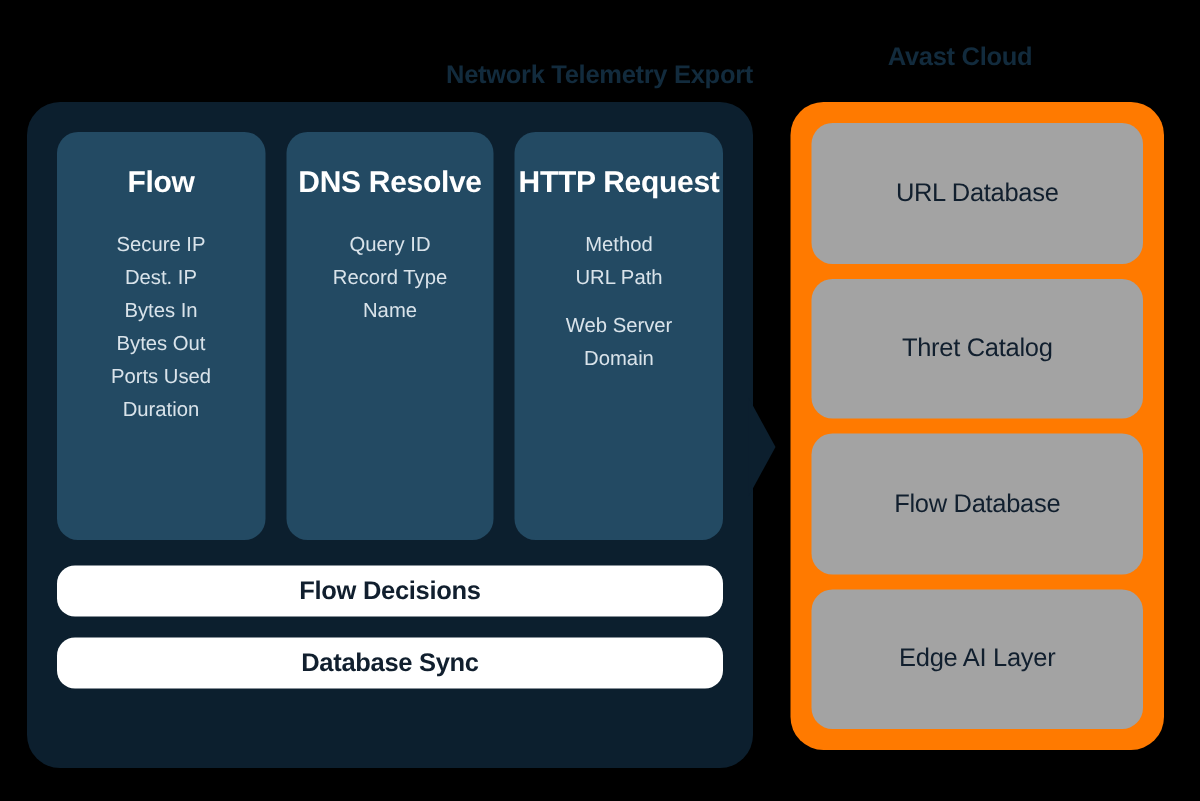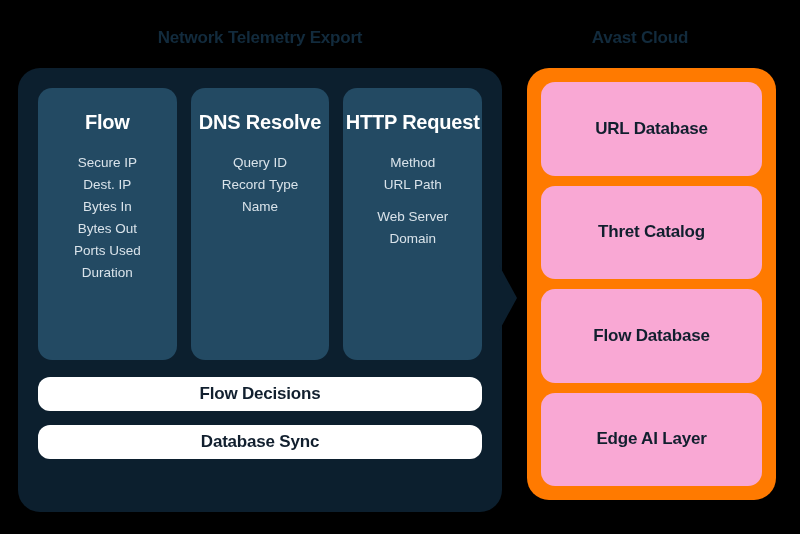--- a/index.html
+++ b/index.html
@@ -25,21 +25,21 @@
   
   .section-title {
     position: absolute;
     color: #122b3d;
     font-weight: bold;
     font-size: 17px;
     letter-spacing: -0.2px;
     text-align: center;
     white-space: nowrap;
   }
-  #title-left  { left: 18px;  top: 28px;  width: 484px; }
+  #title-left  { left: 18px;  top: 40px;  width: 484px; text-align: right; }
   #title-right { left: 512px; top: 28px;  width: 256px; }
 
   
   .panel-left {
     position: absolute;
     left: 18px;
     top: 68px;
     width: 484px;
     height: 444px;
     background: #0c1f2e;
@@ -133,27 +133,27 @@
     background: #ff7a00;
     border-radius: 22px;
     padding: 14px;
     box-sizing: border-box;
     display: flex;
     flex-direction: column;
     gap: 10px;
   }
   .cloud-card {
     flex: 1 1 0;
-    background: #f9a8d4;
+    background: #a3a3a3;
     border-radius: 14px;
     display: flex;
     align-items: center;
     justify-content: center;
     color: #111f2e;
-    font-weight: bold;
+    font-weight: normal;
     font-size: 17px;
     letter-spacing: -0.2px;
   }
 </style>
 </head>
 <body>
 
 <div class="canvas">
 
   <div class="section-title" id="title-left">Network Telemetry Export</div>

